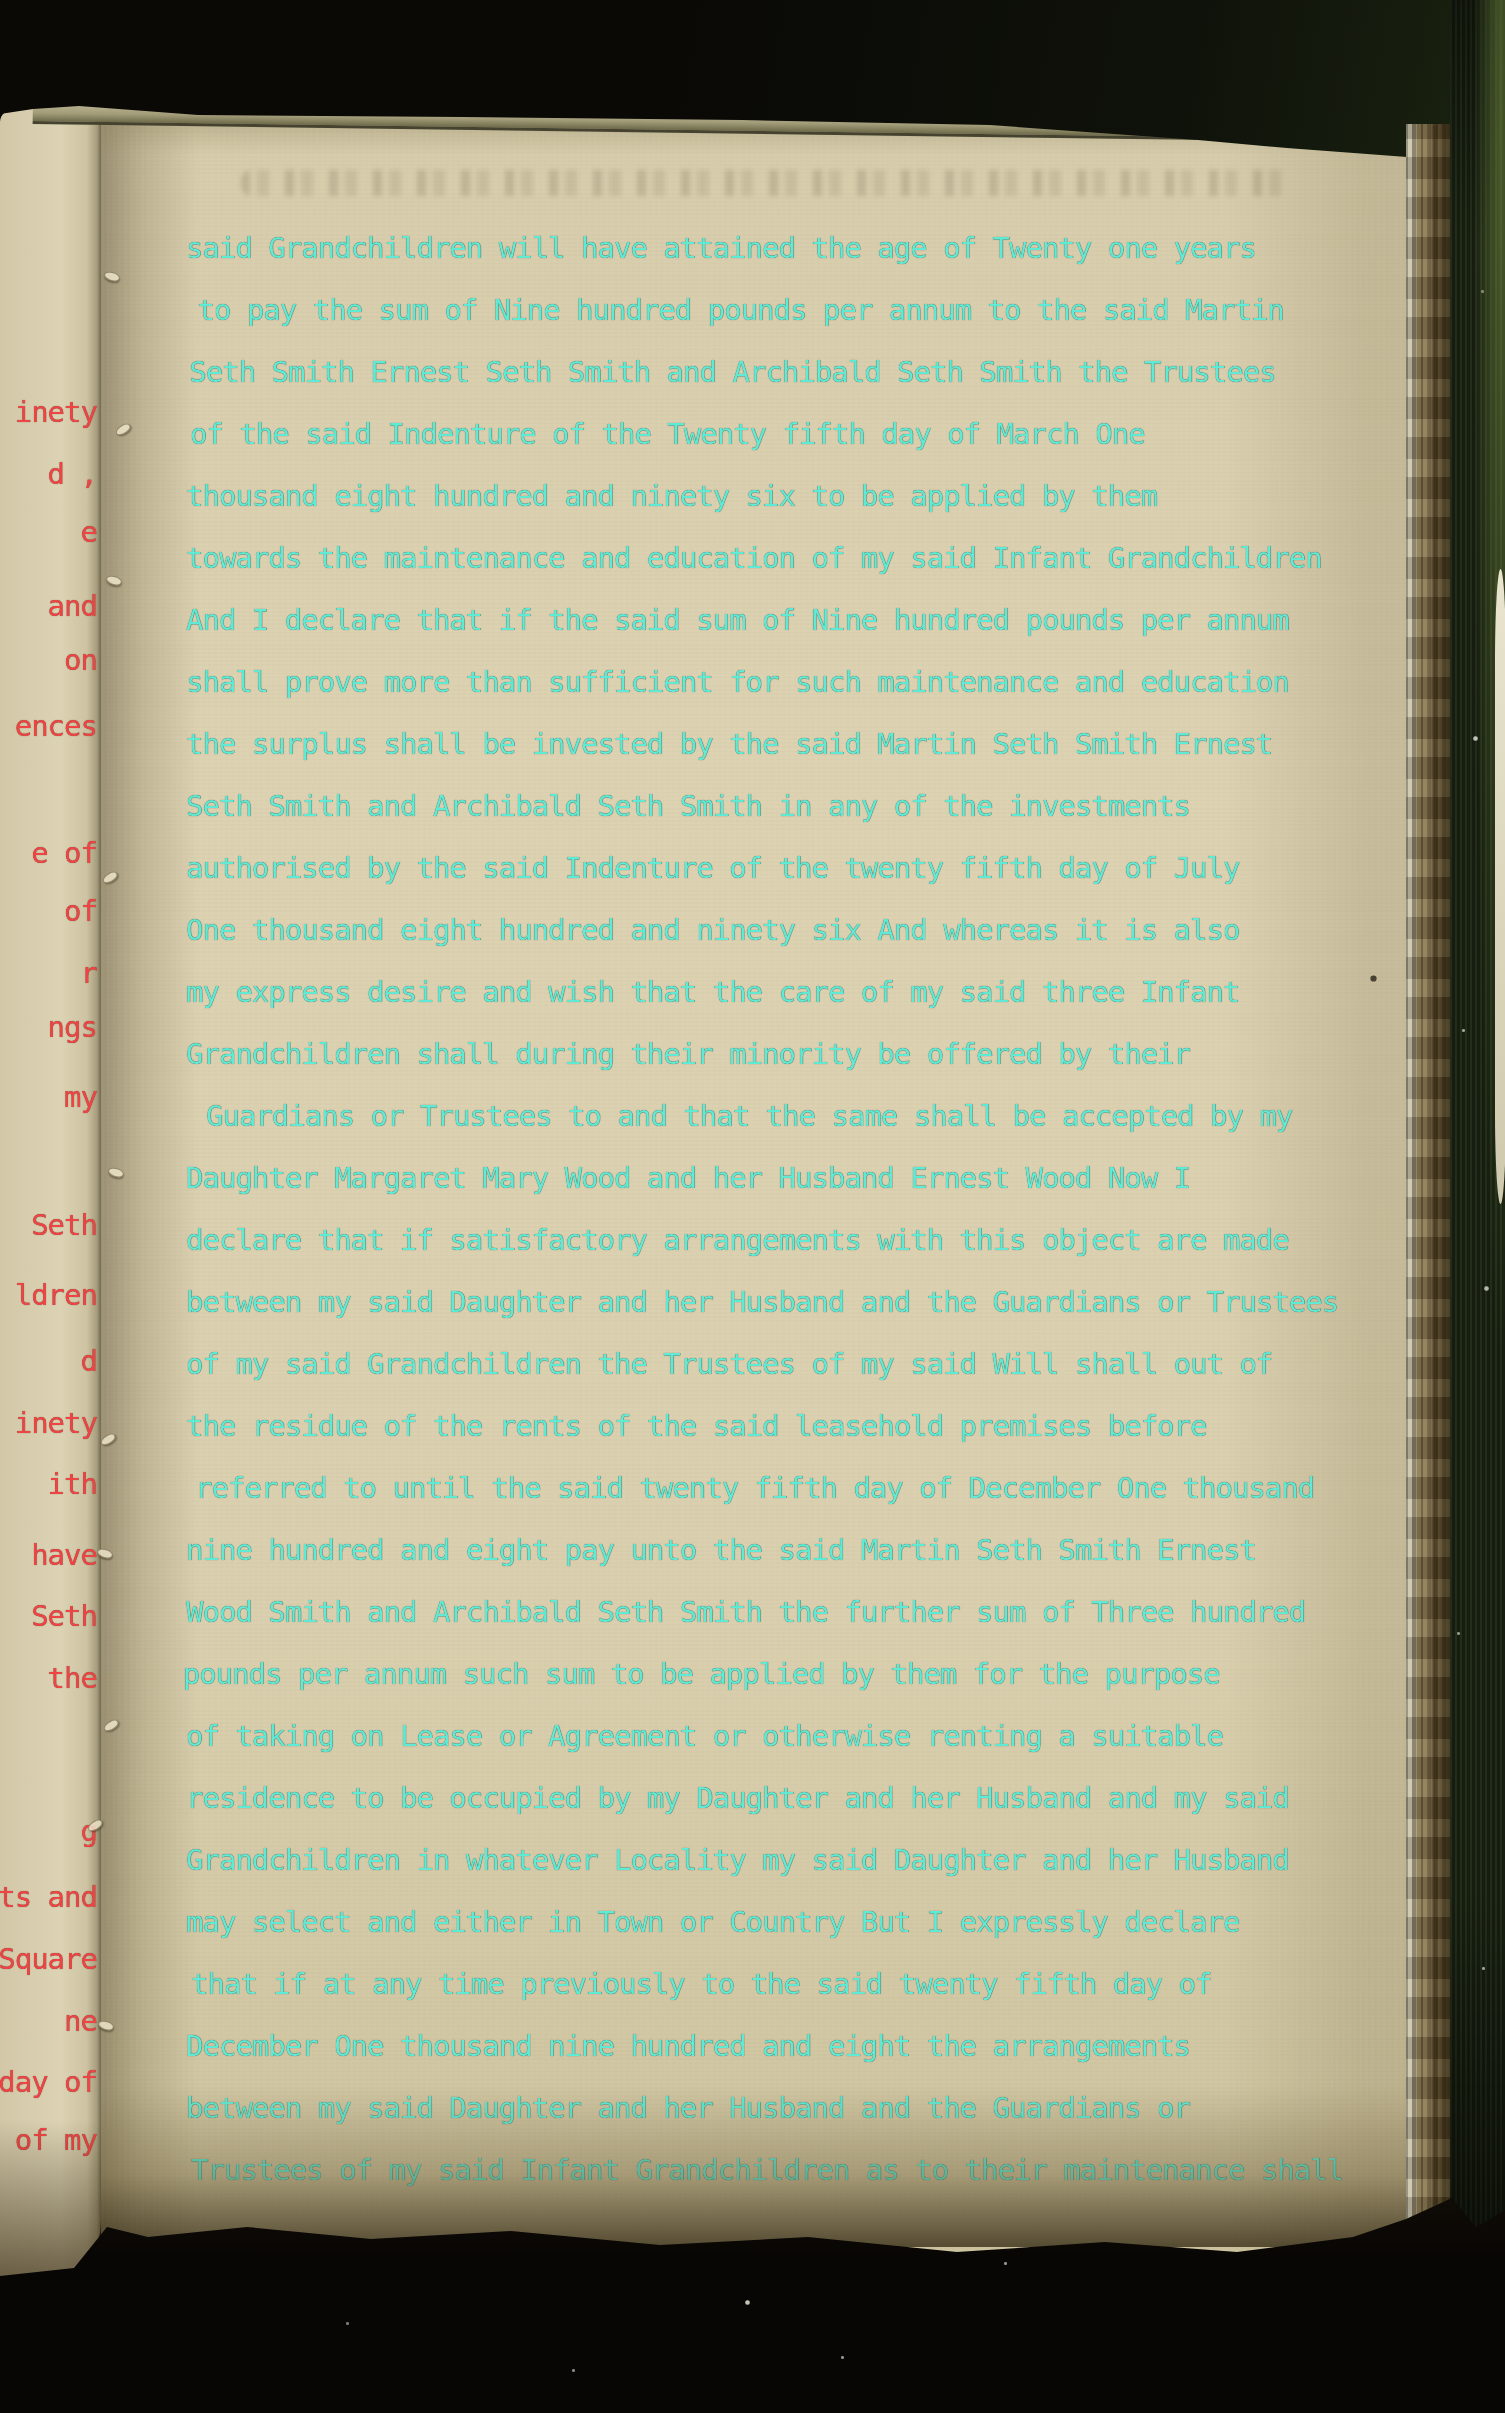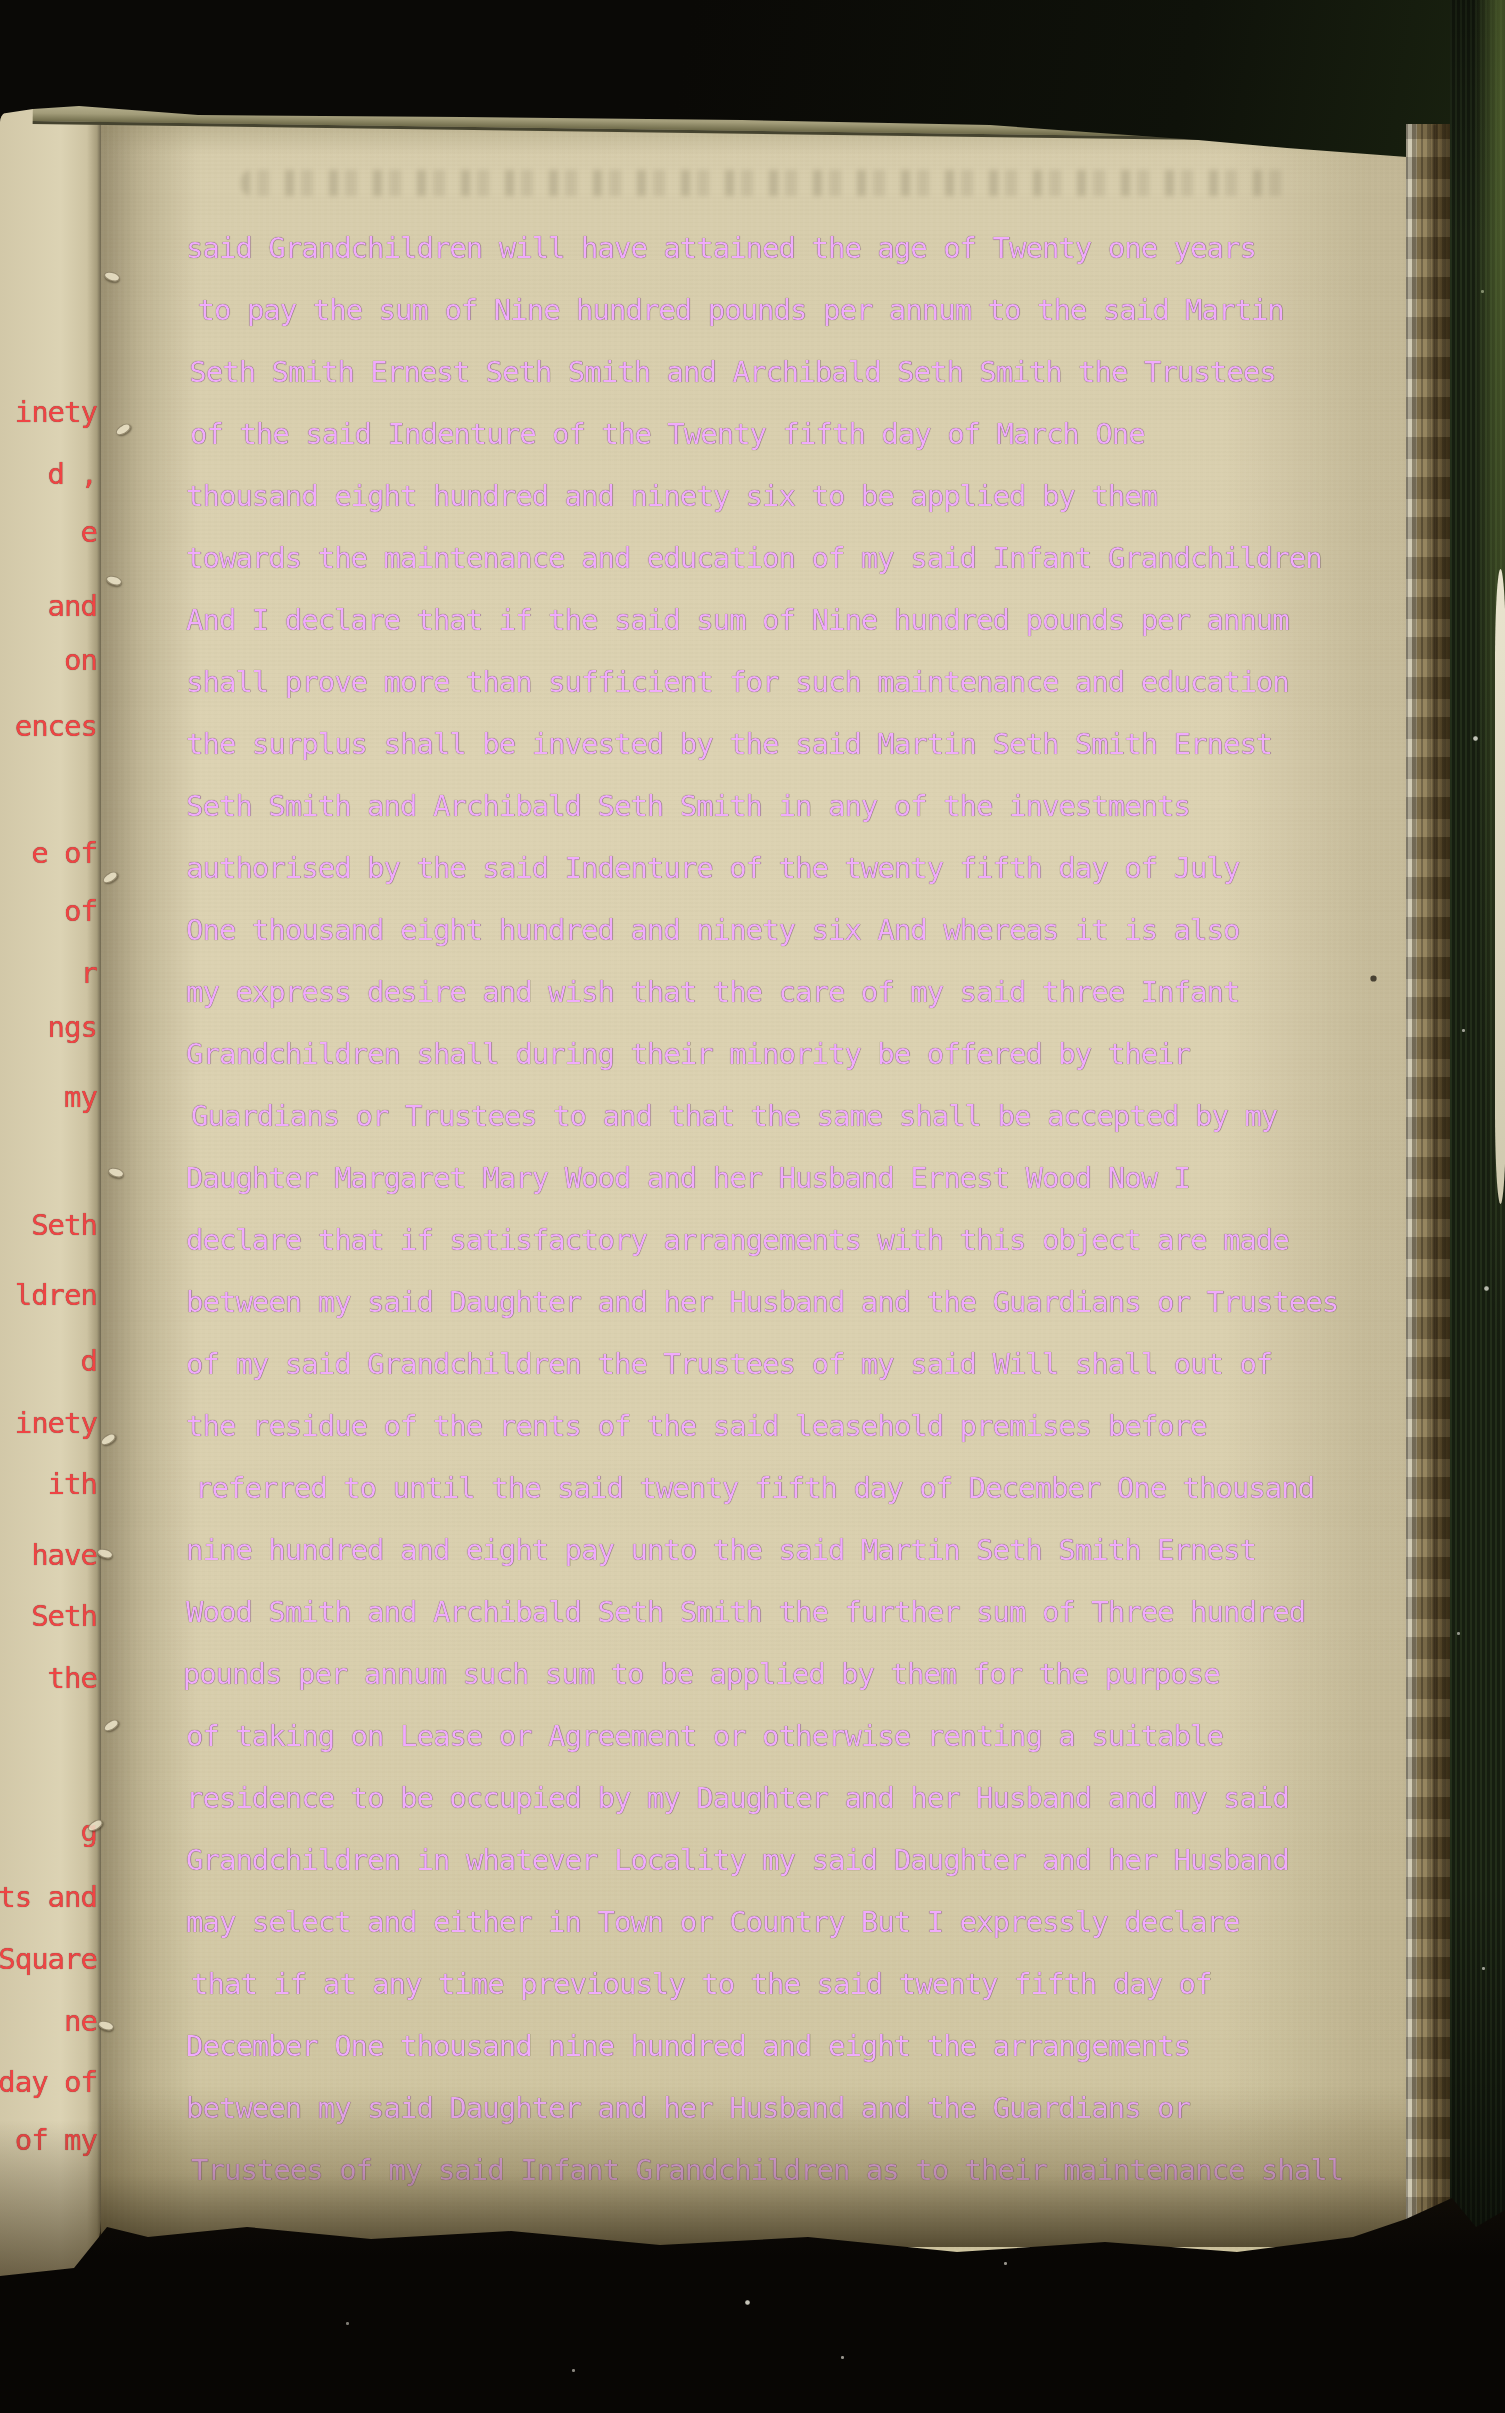--- a/index.html
+++ b/index.html
@@ -57,30 +57,30 @@
   .ghost-strip{
     position:absolute;left:241px;top:170px;width:1054px;height:26px;
     background:repeating-linear-gradient(90deg,
       rgba(88,80,56,.26) 0 9px, rgba(88,80,56,0) 9px 15.7px,
       rgba(88,80,56,.16) 15.7px 28px, rgba(88,80,56,0) 28px 44px);
     filter:blur(2.5px);border-radius:10px;opacity:.75;
   }
   
   .text-block{
     position:absolute;left:186px;top:217px;width:1221px;
-    font-size:29px;letter-spacing:-1px;color:#f0abfc;
+    font-size:29px;letter-spacing:-1px;color:#5eead4;
   }
   .line{
     height:62px;line-height:62px;white-space:pre;
     text-shadow:0 0 0.8px rgba(48,43,30,.9), 0.4px 0.4px 0 rgba(48,43,30,.3);
   }
   .line:nth-child(2){margin-left:11.5px}
   .line:nth-child(3){margin-left:3.3px}
   .line:nth-child(4){margin-left:4px}
-  .line:nth-child(15){margin-left:5px}
+  .line:nth-child(15){margin-left:20px}
   .line:nth-child(21){margin-left:9px}
   .line:nth-child(24){margin-left:-3.3px}
   .line:nth-child(29){margin-left:5px}
   .line:nth-child(32){margin-left:5px}
   
   .tick{
     position:absolute;width:14px;height:6.6px;
     background:rgba(235,227,200,.85);
     border:0.8px solid rgba(80,68,42,.55);
     border-radius:60% 40% 55% 45%;

